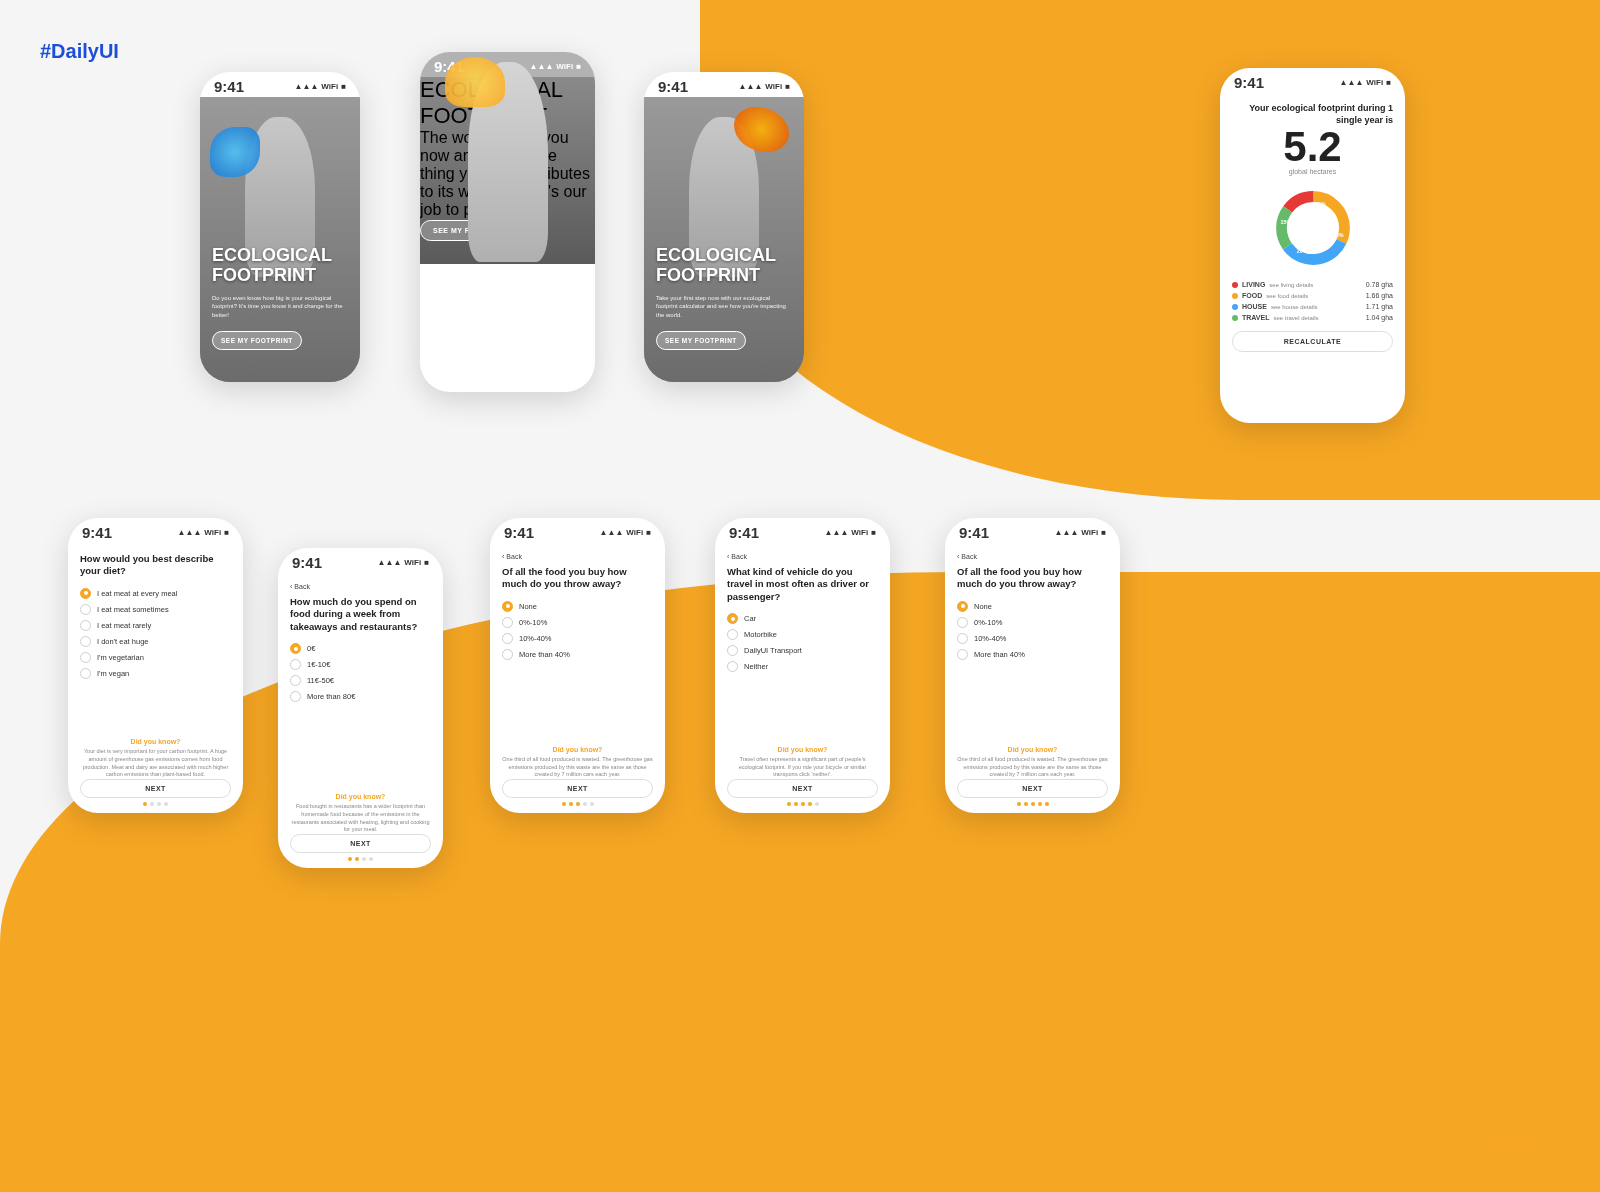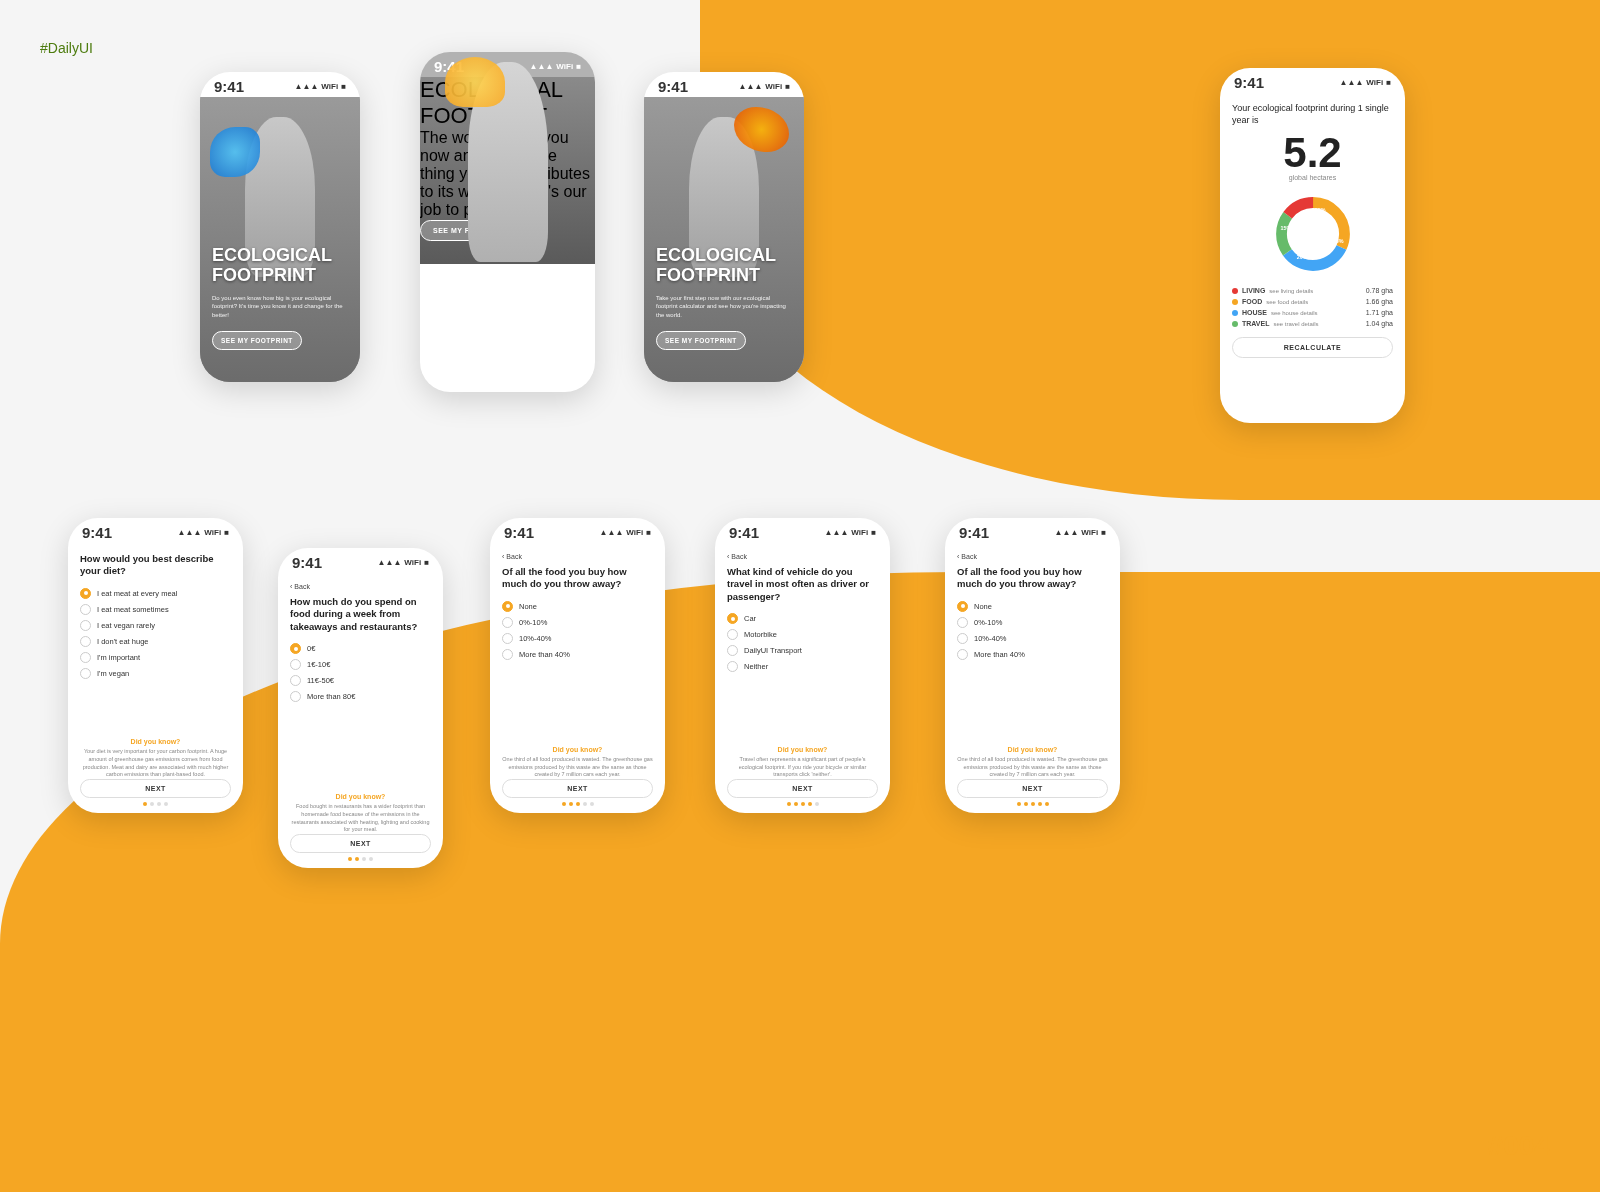--- a/index.html
+++ b/index.html
@@ -30,23 +30,23 @@
       width: 1600px;
       height: 620px;
       background: #F5A623;
       border-radius: 60% 0 0 0;
       z-index: 0;
     }
 
     .daily-ui-label {
       position: absolute;
       top: 40px; left: 40px;
-      color: #4d7c0f;
-      font-weight: 400;
-      font-size: 14px;
+      color: #1d4ed8;
+      font-weight: 700;
+      font-size: 20px;
       z-index: 10;
     }
 
     .dailyui-004-label {
       position: absolute;
       bottom: 30px; right: 50px;
       color: #F5A623;
       font-weight: 700;
       font-size: 28px;
       z-index: 10;
@@ -187,25 +187,25 @@
       top: 68px;
       right: 200px;
     }
 
     .result-body {
       padding: 10px 12px;
     }
 
     .result-title {
       font-size: 9px;
-      font-weight: 400;
-      text-align: left;
+      font-weight: 700;
+      text-align: right;
       color: #222;
       line-height: 1.3;
-      margin-bottom: 6px;
+      margin-bottom: 0;
     }
 
     .result-number {
       font-size: 42px;
       font-weight: 700;
       text-align: center;
       color: #222;
       line-height: 1;
     }
 
@@ -565,29 +565,29 @@
           <div class="radio-inner"></div>
         </div>
       <span>I eat meat at every meal</span>
     </div>
     <div class="quiz-option">
       <div class="radio-circle"></div>
       <span>I eat meat sometimes</span>
     </div>
     <div class="quiz-option">
       <div class="radio-circle"></div>
-      <span>I eat vegan rarely</span>
+      <span>I eat meat rarely</span>
     </div>
     <div class="quiz-option">
       <div class="radio-circle"></div>
       <span>I don't eat huge</span>
     </div>
     <div class="quiz-option">
       <div class="radio-circle"></div>
-      <span>I'm important</span>
+      <span>I'm vegetarian</span>
     </div>
     <div class="quiz-option">
       <div class="radio-circle"></div>
       <span>I'm vegan</span>
     </div>
     <div class="spacer"></div>
     <div class="did-you-know">Did you know?</div>
     <div class="did-you-know-text">Your diet is very important for your carbon footprint. A huge amount of greenhouse gas emissions comes from food production. Meat and dairy are associated with much higher carbon emissions than plant-based food.</div>
     <div class="next-btn">NEXT</div>
     <div class="quiz-dots">

